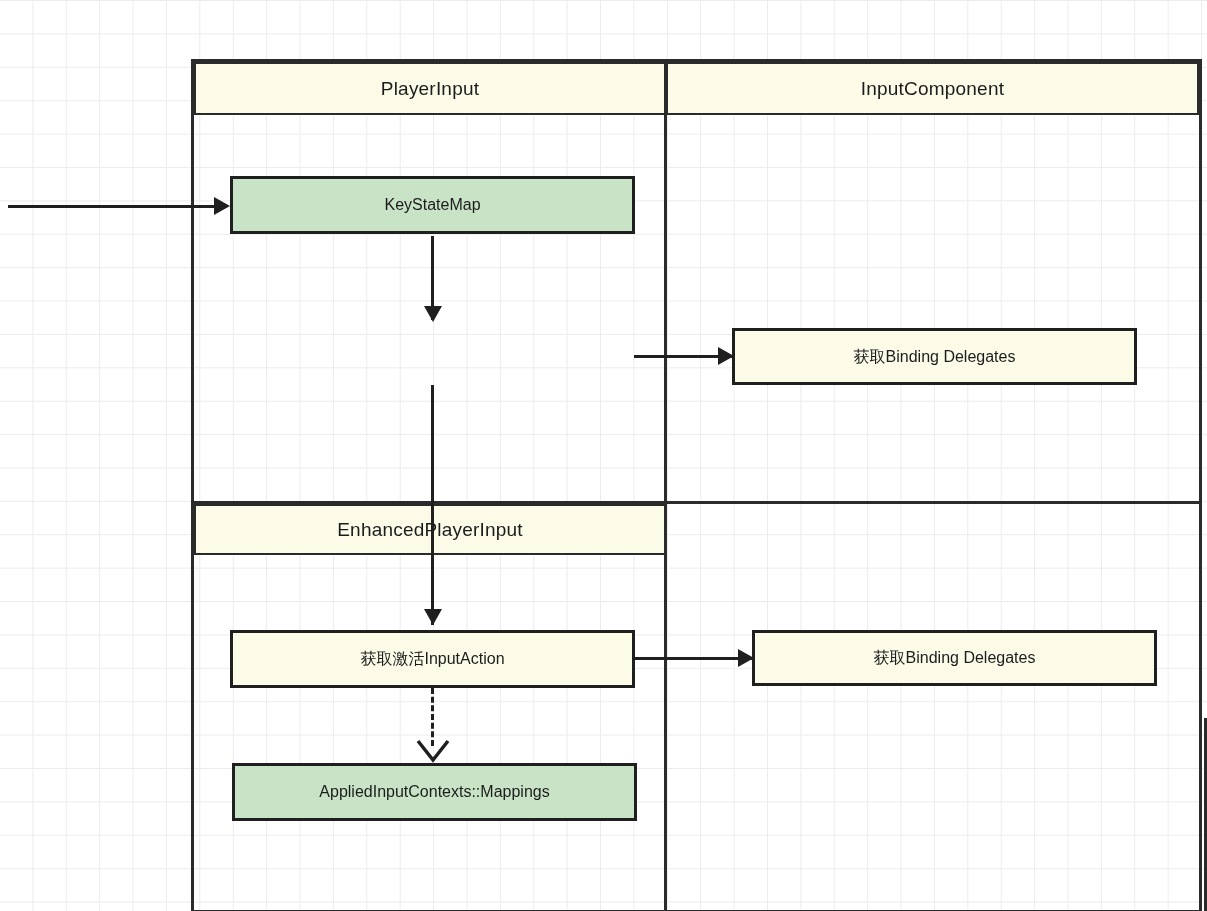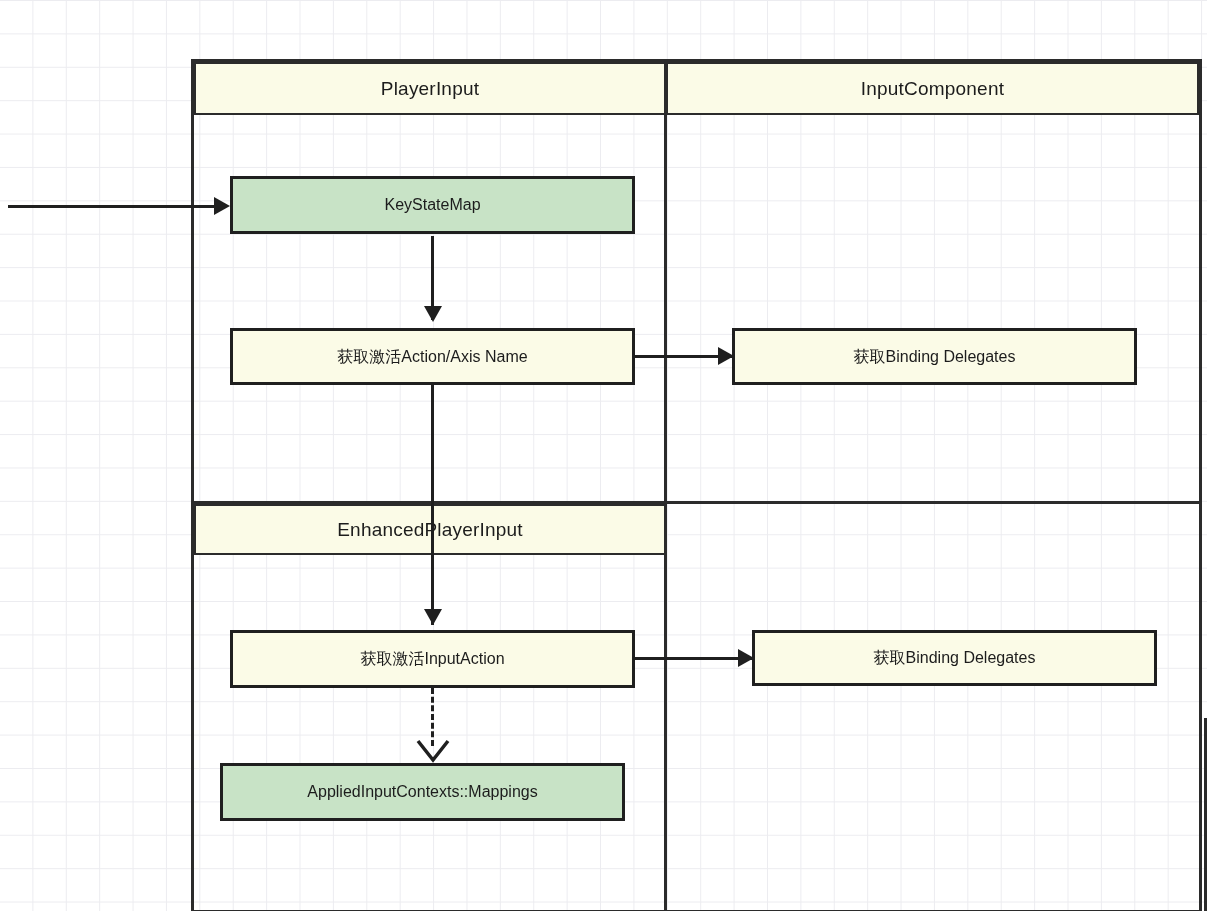--- a/index.html
+++ b/index.html
@@ -151,35 +151,32 @@
   <div class="arrow-open-down" style="left:415px; top:738px; width:36px; height:26px;">
     <svg width="36" height="26" viewBox="0 0 36 26">
       <path d="M3 3 L18 22 L33 3" fill="none" stroke="#1f1f1f" stroke-width="3.5" stroke-linecap="butt"></path>
     </svg>
   </div>
 
   <div class="node green" style="left:230px; top:176px; width:405px; height:58px;">
     <span>KeyStateMap</span>
   </div>
 
-  <div class="node cream" style="left:230px; top:328px; width:405px; height:57px;">
-    <span>获取激活Action/Axis Name</span>
-  </div>
 
   <div class="node cream" style="left:732px; top:328px; width:405px; height:57px;">
     <span>获取Binding Delegates</span>
   </div>
 
   <div class="node cream" style="left:230px; top:630px; width:405px; height:58px;">
     <span>获取激活InputAction</span>
   </div>
 
   <div class="node cream" style="left:752px; top:630px; width:405px; height:56px;">
     <span>获取Binding Delegates</span>
   </div>
 
-  <div class="node green" style="left:220px; top:763px; width:405px; height:58px;">
+  <div class="node green" style="left:232px; top:763px; width:405px; height:58px;">
     <span>AppliedInputContexts::Mappings</span>
   </div>
 
   <div class="edge-right-rule" style="left:1204px; top:718px; height:193px;"></div>
 
 </div>
 
 </body></html>

